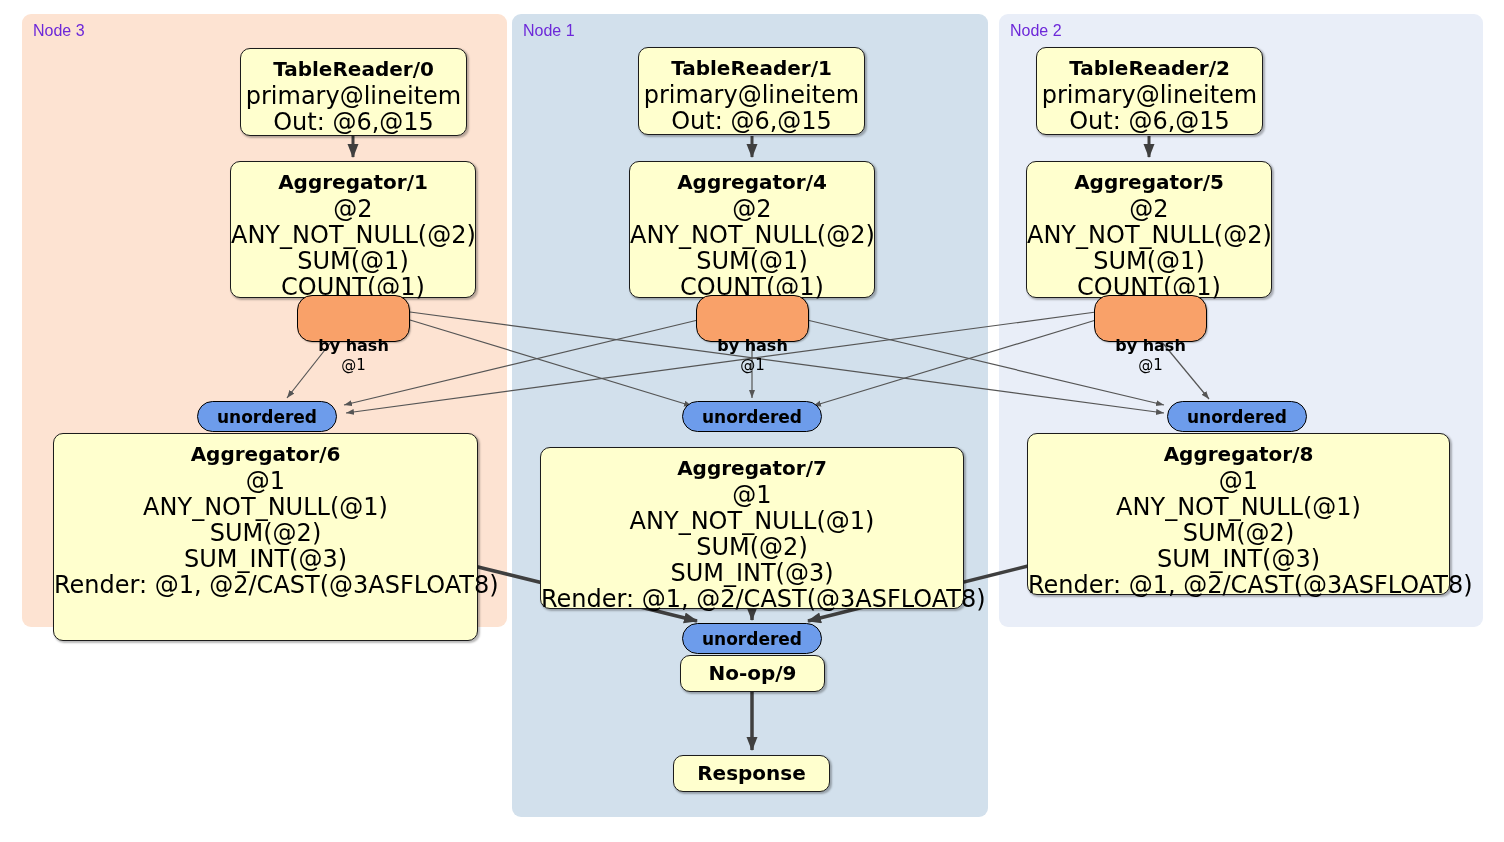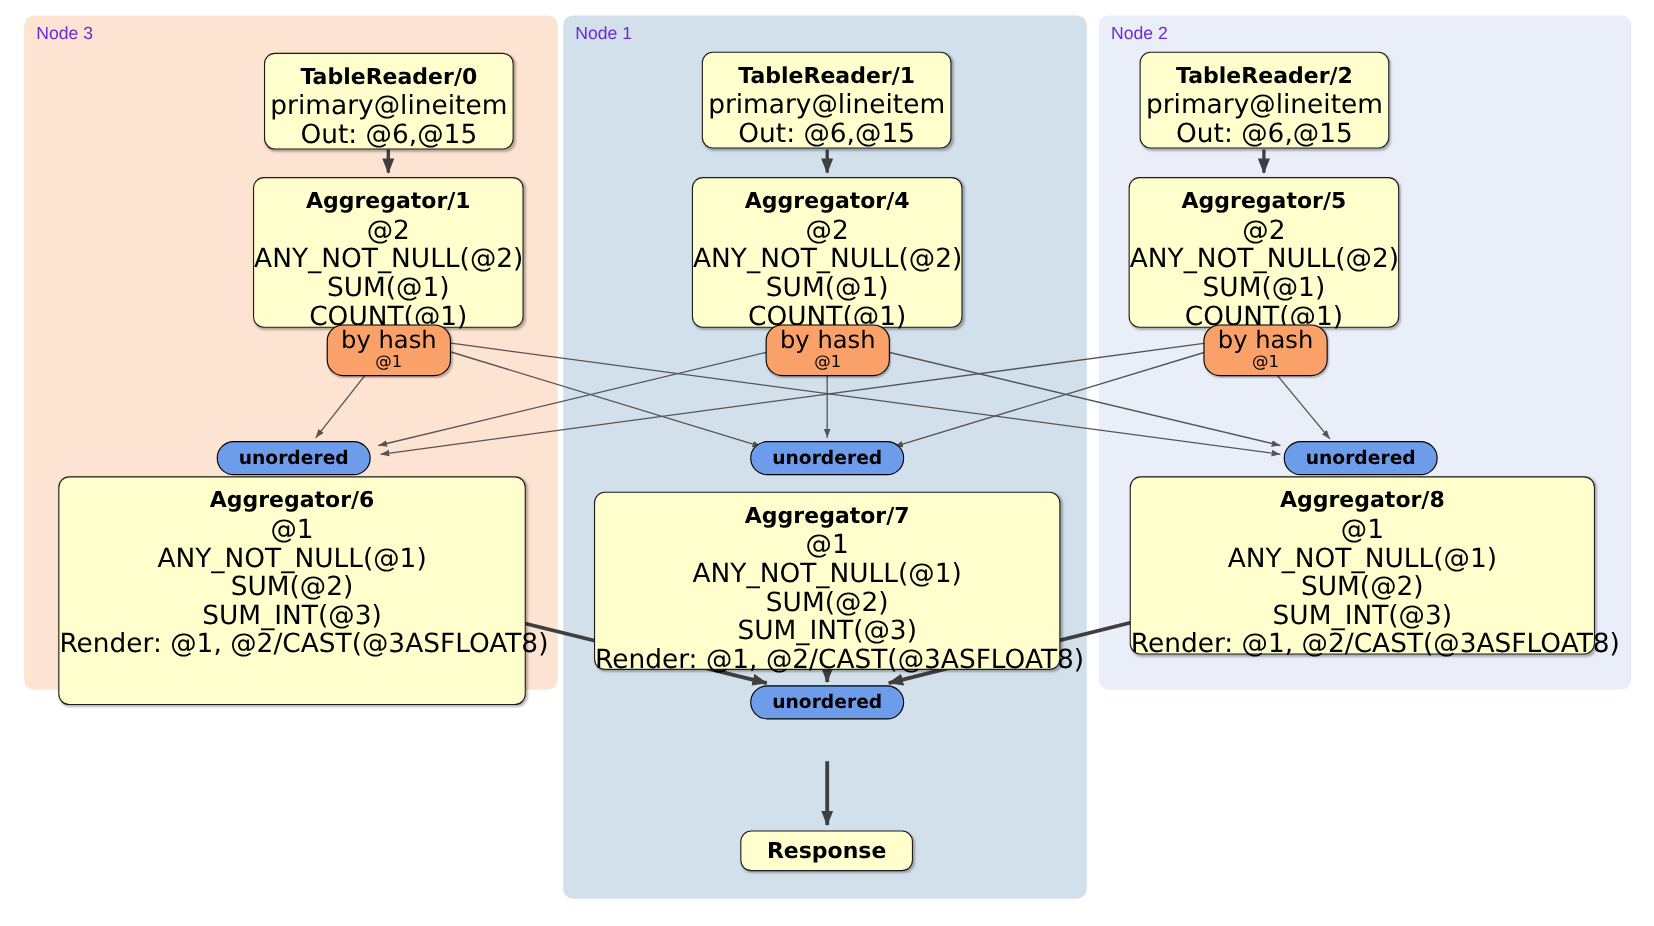--- a/index.html
+++ b/index.html
@@ -9,21 +9,21 @@
   .region-label{padding:8px 0 0 11px;font-family:"Liberation Sans",sans-serif;font-size:16px;color:#6d28d9;}
   #edges{position:absolute;left:0;top:0;z-index:2;}
   .box{position:absolute;background:#ffffce;border:1px solid #1c1c1c;border-radius:10px;
        box-shadow:1.5px 1.5px 2px rgba(0,0,0,0.28);text-align:center;box-sizing:border-box;
        padding-top:6px;z-index:3;}
   .btitle{font-weight:bold;font-size:20px;line-height:28px;white-space:nowrap;}
   .bline{font-size:24px;line-height:26px;white-space:nowrap;}
   .router{position:absolute;background:#f9a169;border:1.4px solid #000;border-radius:15px;
           text-align:center;box-sizing:border-box;padding-top:3px;z-index:4;
           box-shadow:1px 1px 1.5px rgba(0,0,0,0.25);}
-  .rtitle{font-weight:normal;font-size:22px;line-height:21px;}
+  .rtitle{font-weight:bold;font-size:16px;line-height:21px;margin-top:36px;}
   .rdetail{font-size:15px;line-height:18px;}
   .stream{position:absolute;background:#6d9ceb;border:1.4px solid #000;border-radius:16px;
           text-align:center;font-weight:bold;font-size:17px;box-sizing:border-box;z-index:4;
           display:flex;align-items:center;justify-content:center;}
 </style>
 </head>
 <body>
 
 <div class="canvas">
 
@@ -148,17 +148,20 @@
     <div class="bline">@1</div>
     <div class="bline">ANY_NOT_NULL(@1)</div>
     <div class="bline">SUM(@2)</div>
     <div class="bline">SUM_INT(@3)</div>
     <div class="bline">Render: @1, @2/CAST(@3ASFLOAT8)</div>
   </div>
 
   <div class="stream" style="left:682px;top:623px;width:140px;height:31px;">
     <span>unordered</span>
   </div>
+  <div class="box" style="left:680px;top:655px;width:145px;height:37px;padding-top:3px;">
+    <div class="btitle">No-op/9</div>
+  </div>
   <div class="box" style="left:673px;top:755px;width:157px;height:37px;padding-top:3px;">
     <div class="btitle">Response</div>
   </div>
 
 </div>
 
 </body></html>

